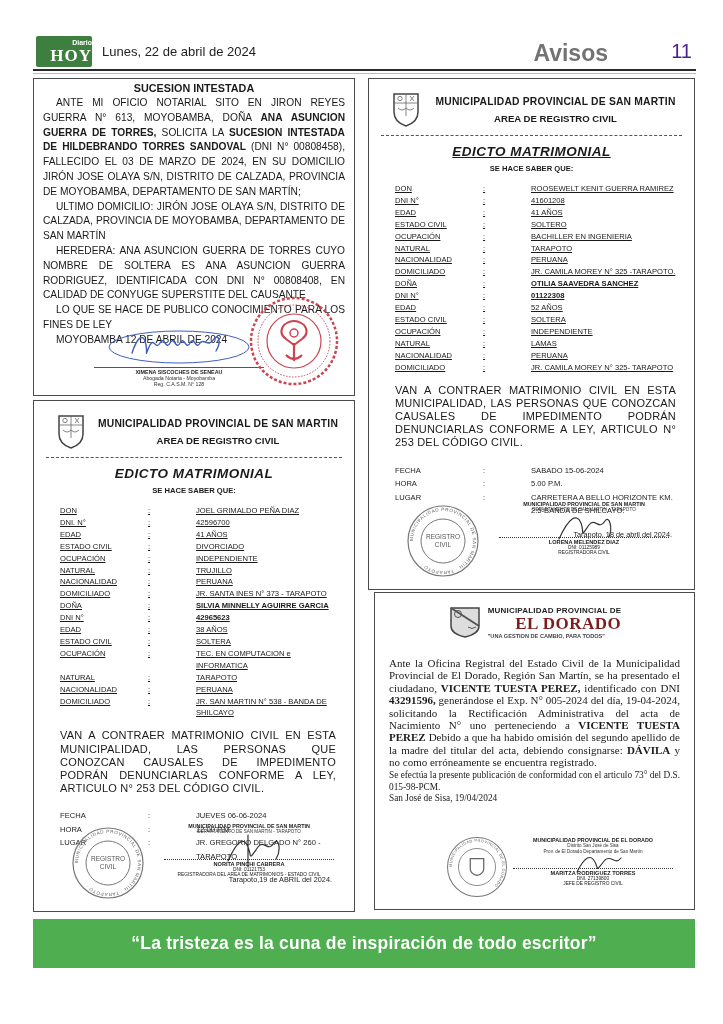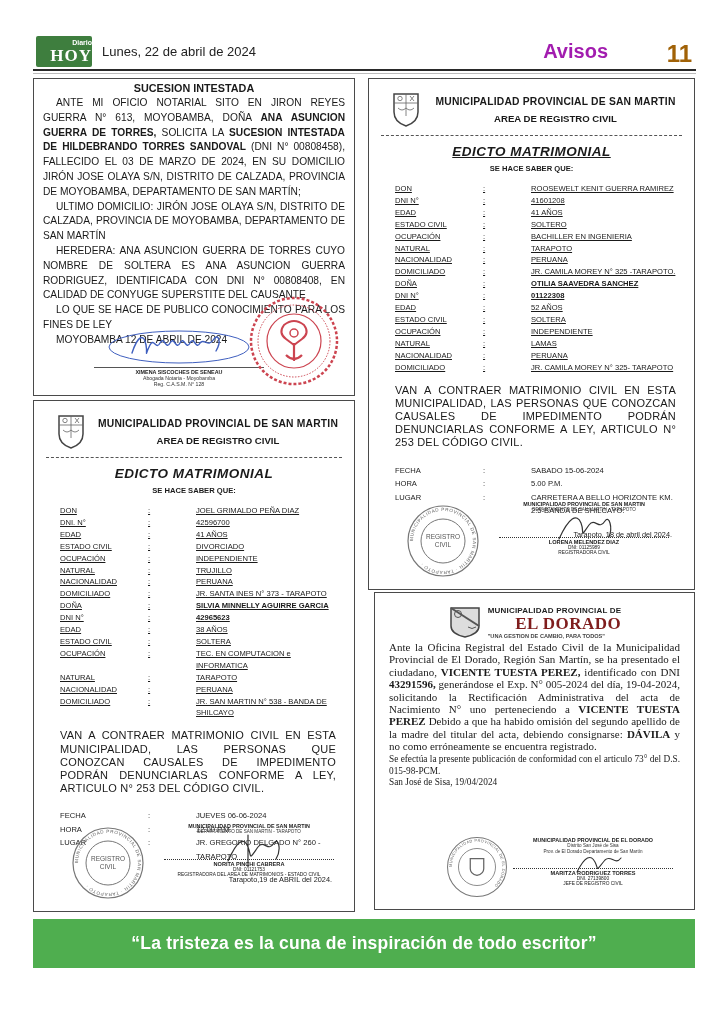--- a/index.html
+++ b/index.html
@@ -5,22 +5,22 @@
   html,body{margin:0;padding:0;background:#e8e8e8;}
   .page{position:relative;width:723px;height:1024px;background:#ffffff;margin:0 auto;
         font-family:"Liberation Sans",sans-serif;color:#1a1a1a;overflow:hidden;}
   
   .masthead{position:absolute;left:36px;top:34px;right:27px;height:34px;}
   .logo{position:absolute;left:0;top:2px;width:56px;height:31px;background:#3e7e3e;border-radius:2px;
         display:flex;flex-direction:column;align-items:flex-end;justify-content:center;color:#fff;}
   .logo .dt{font-size:7px;font-weight:bold;line-height:8px;}
   .logo .hy{font-family:"Liberation Serif",serif;font-weight:bold;font-size:17px;line-height:17px;letter-spacing:1px;}
   .mdate{position:absolute;left:66px;top:10px;font-size:13px;color:#222;}
-  .msection{position:absolute;right:88px;top:6px;font-size:20px;font-weight:bold;color:#a21caf;}
-  .mpage{position:absolute;right:4px;top:6px;font-size:24px;font-weight:bold;color:#a16207;}
+  .msection{position:absolute;right:88px;top:6px;font-size:23px;font-weight:bold;color:#737373;}
+  .mpage{position:absolute;right:4px;top:6px;font-size:20px;font-weight:normal;color:#4c1d95;}
   .mrule{position:absolute;left:33px;right:27px;top:69px;border-top:2px solid #2a2a2a;}
   .mrule2{position:absolute;left:33px;right:27px;top:73px;border-top:1px solid #bbb;}
   
   .nbox{position:absolute;border:1px solid #4a4a4a;background:#fff;box-sizing:border-box;}
   .box-sucesion{left:33px;top:78px;width:322px;height:318px;padding:2px 9px;}
   .box-edicto2{left:33px;top:400px;width:322px;height:512px;padding:10px 12px;}
   .box-edicto1{left:368px;top:78px;width:327px;height:512px;padding:10px 12px;}
   .box-rectif{left:374px;top:592px;width:321px;height:318px;padding:8px 12px;}
   
   .suc-title{text-align:center;font-weight:bold;font-size:10.8px;margin:1px 0 2px 0;}
@@ -54,21 +54,21 @@
   .stamp-circ{position:absolute;left:36px;top:4px;}
   .sigblock{position:absolute;left:130px;top:2px;width:170px;text-align:center;}
   .sigblock .o1{font-size:5.4px;font-weight:bold;color:#222;line-height:6px;}
   .sigblock .o2{font-size:4.6px;color:#333;line-height:5.5px;}
   .sigblock svg{display:block;margin:-2px auto;}
   .sigblock .dots{border-top:1px dotted #333;margin-top:-8px;}
   .sigblock .nm{font-size:5.6px;font-weight:bold;margin-top:1px;}
   .sigblock .dni{font-size:4.8px;}
   .sigblock .role{font-size:4.8px;}
   
-  .rec-logo{display:flex;align-items:center;justify-content:center;gap:6px;margin:4px 0 2px 0;}
+  .rec-logo{display:flex;align-items:center;justify-content:center;gap:6px;margin:4px 0 18px 0;}
   .rec-l1{font-size:8px;font-weight:bold;letter-spacing:0.2px;color:#222;}
   .rec-l2{font-family:"Liberation Serif",serif;font-size:17px;font-weight:bold;letter-spacing:0.5px;line-height:17px;color:#7f1d1d;text-align:right;}
   .rec-l3{font-size:5.6px;font-weight:bold;color:#444;margin-top:1px;}
   .rec-title{font-family:"Liberation Serif",serif;text-align:center;font-size:17px;font-weight:bold;
              letter-spacing:1.5px;text-decoration:underline;line-height:23px;margin:12px 0 10px 0;}
   .rec-body{font-family:"Liberation Serif",serif;font-size:11px;line-height:12.4px;text-align:justify;margin:0 2px;}
   .rec-body .b{font-weight:bold;}
   .rec-p2{font-family:"Liberation Serif",serif;font-size:9.3px;line-height:12.4px;text-align:justify;margin:0 2px;}
   .rec-date{font-family:"Liberation Serif",serif;font-size:9.3px;margin:0 2px;}
   .rec-stamps{position:absolute;left:0;right:0;bottom:4px;height:72px;}

